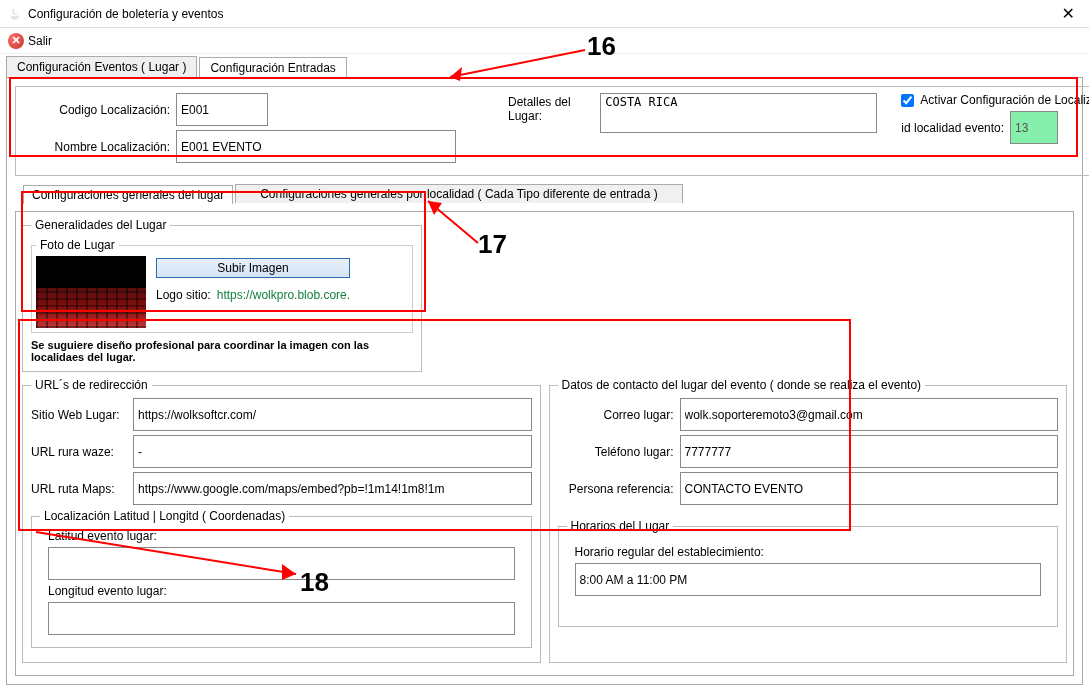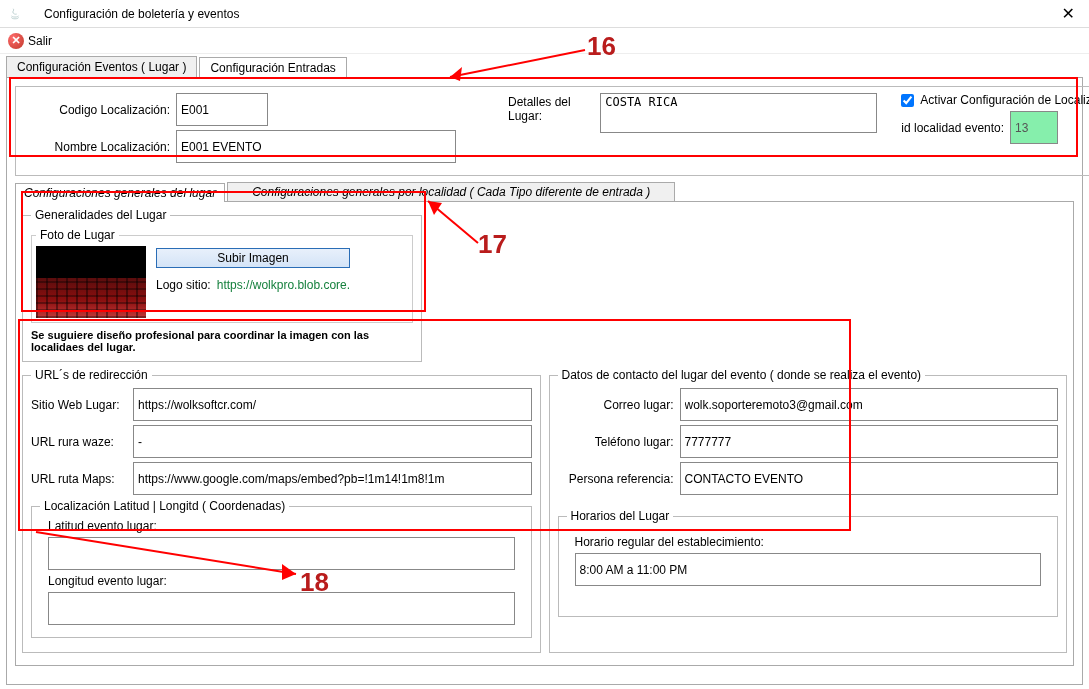--- a/index.html
+++ b/index.html
@@ -14,21 +14,21 @@
       overflow: hidden;
     }
     .titlebar {
       display: flex;
       align-items: center;
       justify-content: space-between;
       padding: 4px 8px;
       height: 28px;
       border-bottom: 1px solid #ddd;
     }
-    .titlebar-left { display: flex; align-items: center; gap: 22px; }
+    .titlebar-left { display: flex; align-items: center; gap: 6px; }
     .java-icon { width: 14px; height: 14px; opacity: 0.6; }
     .close-icon { font-size: 16px; padding: 0 6px; cursor: pointer; }
     .toolbar {
       display: flex;
       align-items: center;
       padding: 4px 8px;
       gap: 4px;
       border-bottom: 1px solid #eee;
       height: 26px;
     }
@@ -88,21 +88,21 @@
     .bold-note { font-size: 11px; font-weight: bold; }
     .url-placeholder { color: #15803d; }
 
     
     .annotation {
       position: absolute;
       pointer-events: none;
       z-index: 100;
     }
     .anno-num {
-      color: #b91c1c;
+      color: #000000;
       font-size: 26px;
       font-weight: 600;
       font-family: Arial, sans-serif;
       text-align: center;
     }
     .anno-box {
       border: 2px solid #ff0000;
       position: absolute;
       background: transparent;
     }
@@ -180,21 +180,21 @@
         </div>
         <div class="row">
           <label class="fld">id localidad evento:</label>
           <input type="text" class="ro" style="width: 48px;" readonly="" value="13">
         </div>
       </div>
     </div>
   </fieldset>
 
   <div class="inner-tabs">
-    <div class="tabs" style="margin:0;font-style:italic;">
+    <div class="tabs" style="margin:8px;">
       <div class="tab active" style="padding:2px 8px;">Configuraciones generales del lugar</div>
       <div class="tab inactive" style="padding:2px 24px;">Configuraciones generales por localidad ( Cada Tipo diferente de entrada )</div>
     </div>
     <div class="tab-body" style="margin:0; padding:6px; height:auto;">
 
       <fieldset style="width:400px;">
         <legend>Generalidades del Lugar</legend>
         <fieldset style="border:1px solid #ccc; padding:4px;">
           <legend>Foto de Lugar</legend>
           <div style="display:flex; gap:10px; align-items:flex-start;">

